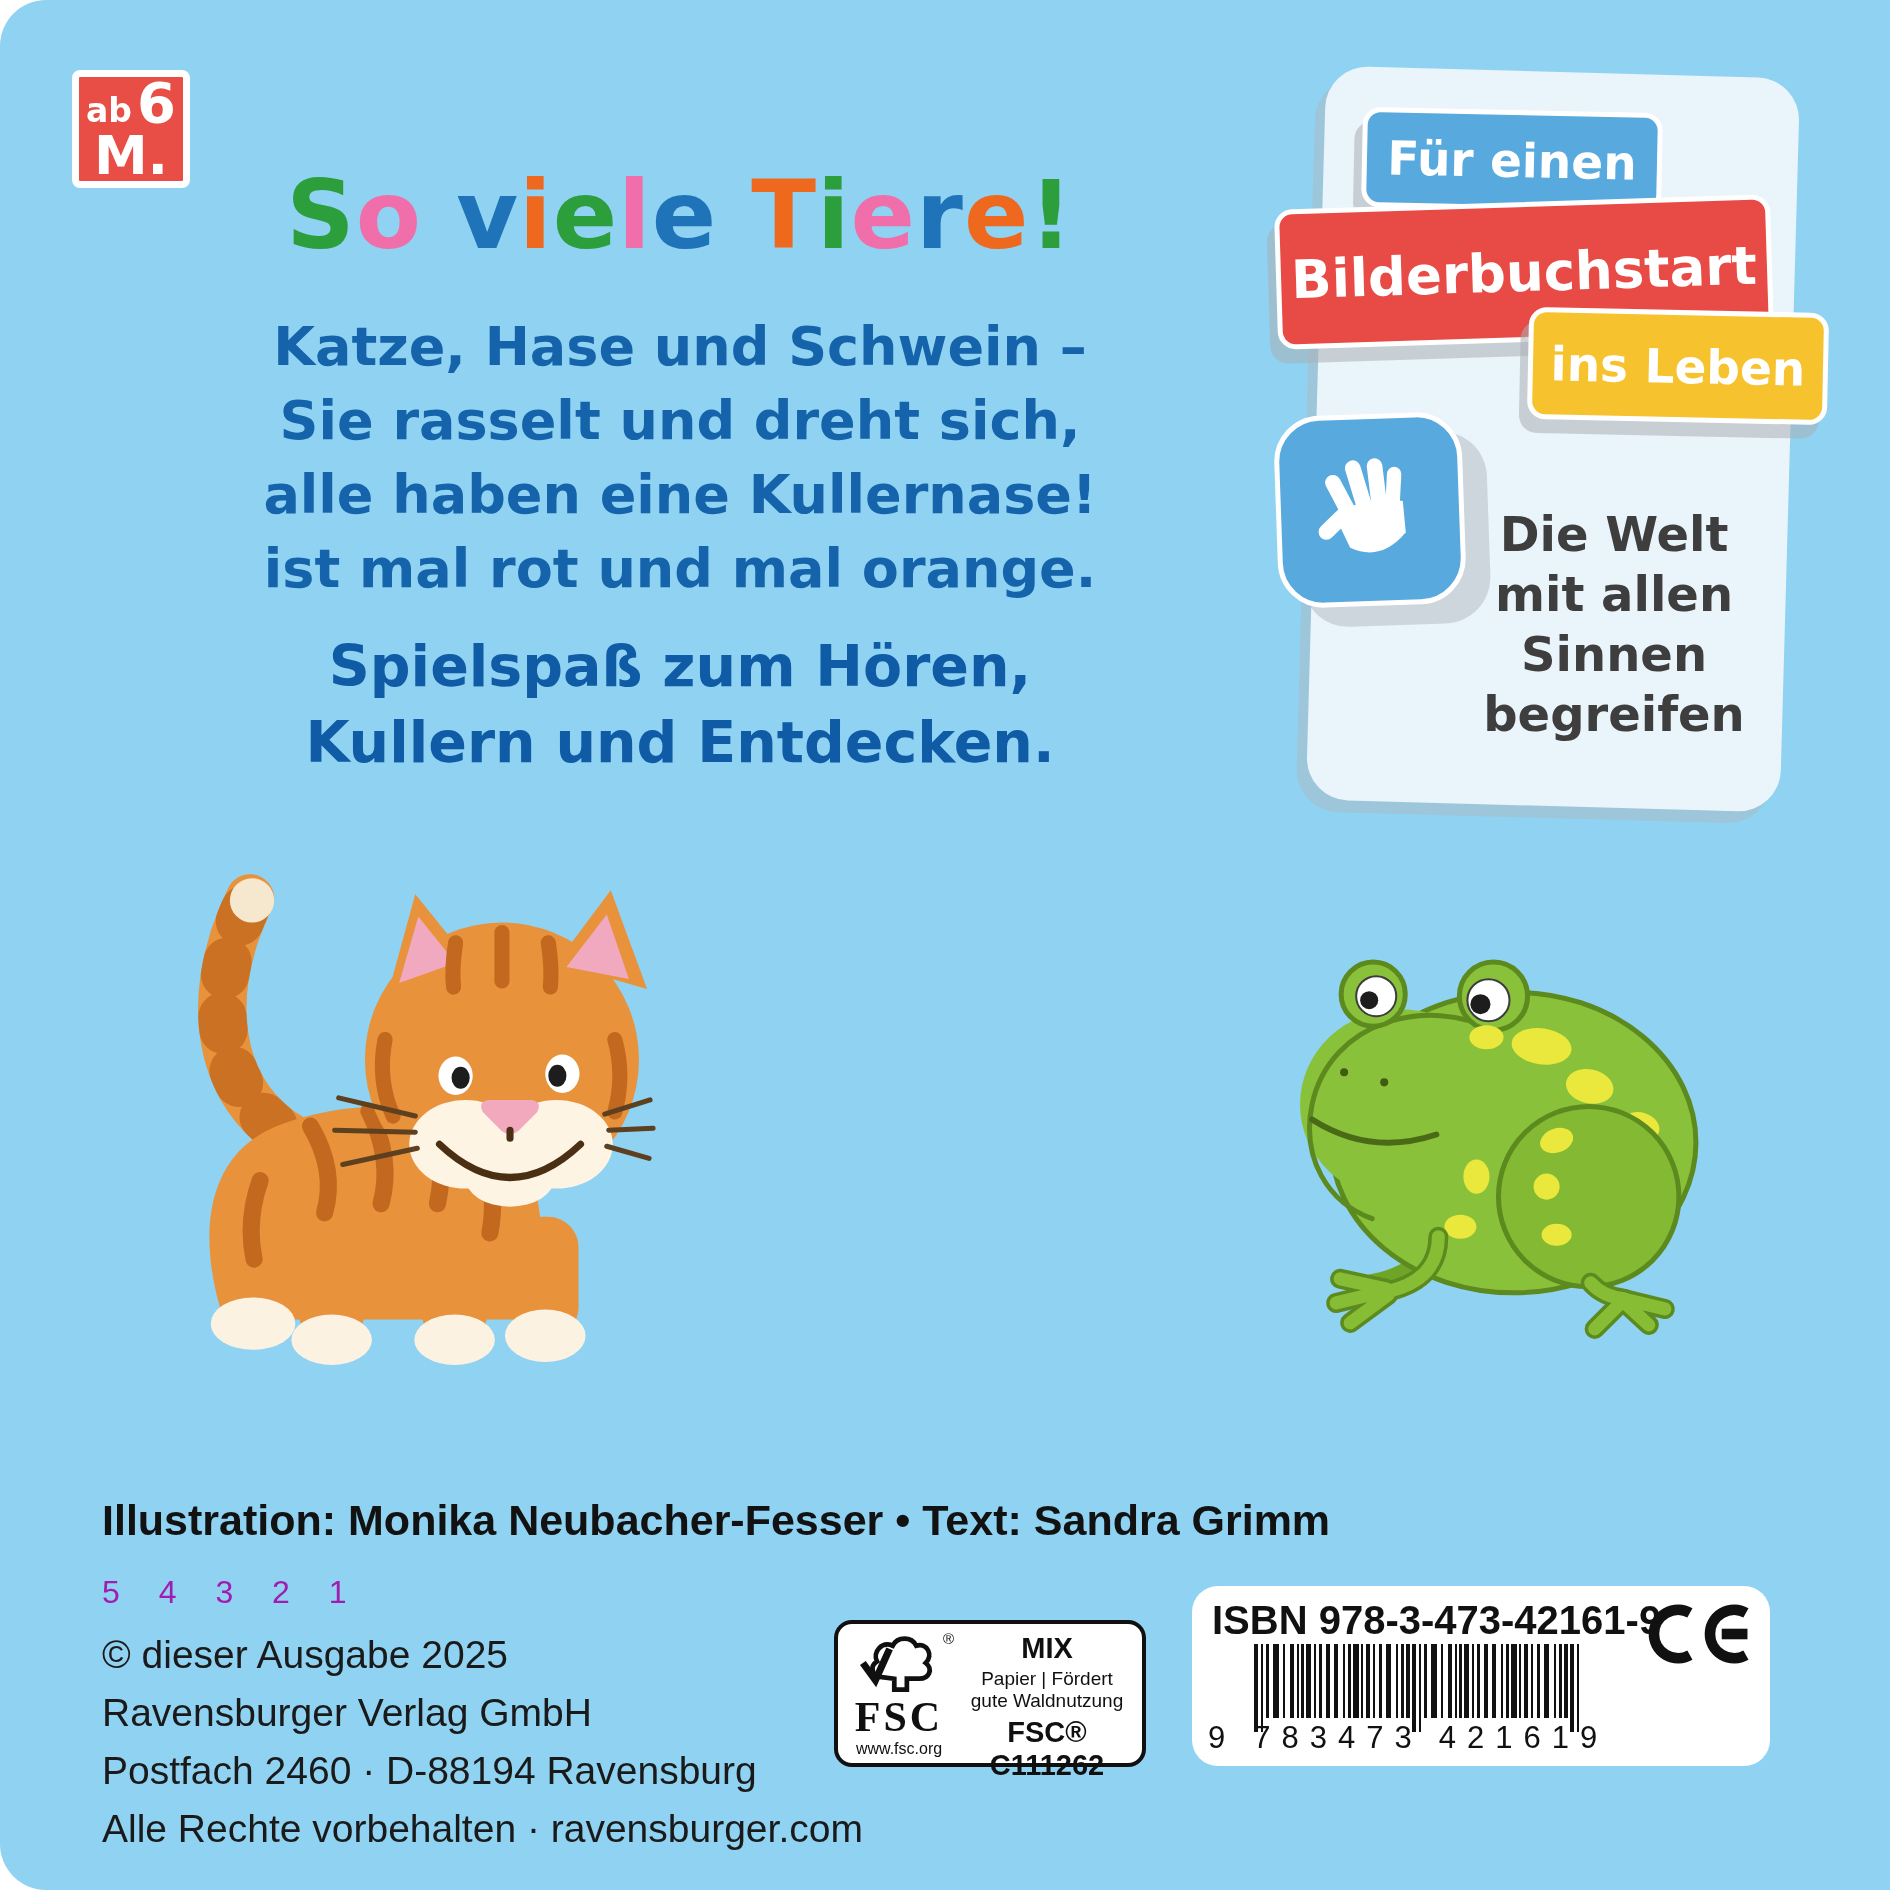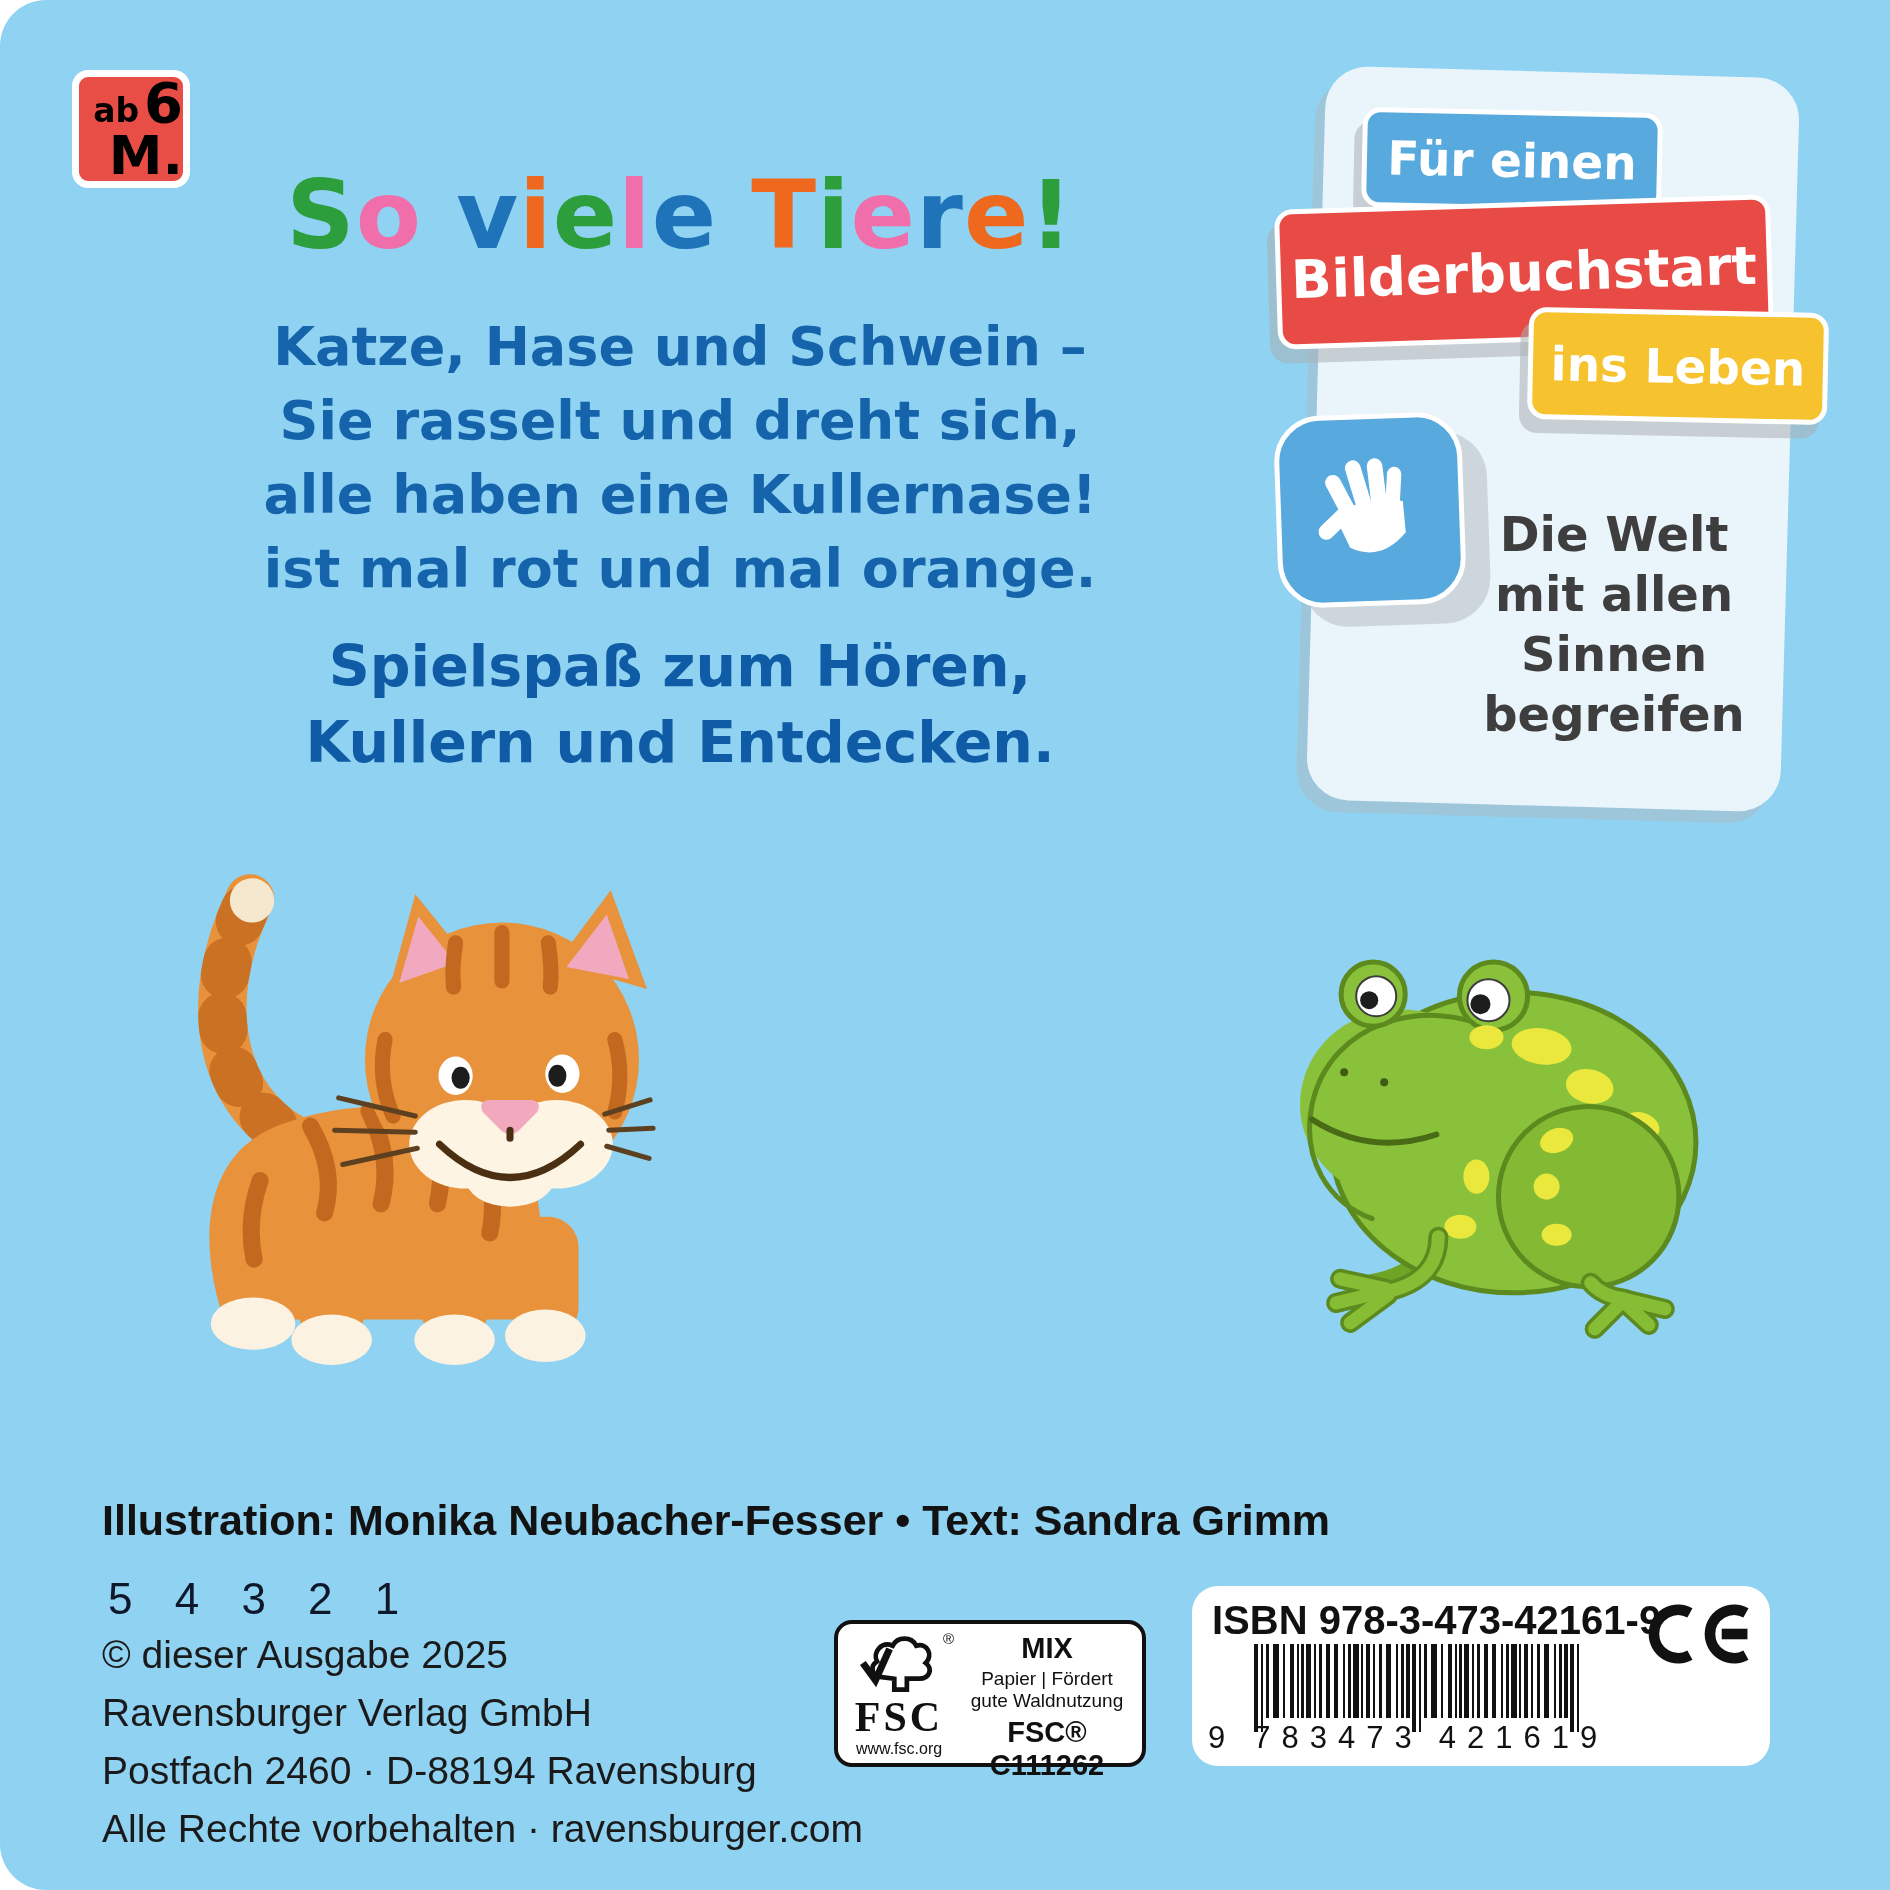--- a/index.html
+++ b/index.html
@@ -4,23 +4,23 @@
 <style>
   html,body{margin:0;padding:0;background:#ffffff;}
   #stage{position:relative;width:1890px;height:1890px;background:#ffffff;overflow:hidden;
          font-family:"DejaVu Sans",sans-serif;}
   #cover{position:absolute;left:0;top:0;width:1890px;height:1890px;
          background:var(--cover-bg,#8FD2F2);border-radius:46px 0 0 46px;overflow:hidden;}
   .abs{position:absolute;}
 
   
   .age-badge{left:72px;top:70px;width:118px;height:118px;box-sizing:border-box;
-    background:var(--age-bg,#E84D46);border:7px solid #fff;border-radius:16px;
-    display:flex;flex-direction:column;align-items:flex-end;justify-content:center;
-    color:#000000;font-weight:bold;}
+    background:var(--age-bg,#E84D46);border:7px solid #fff;border-radius:8px;
+    display:flex;flex-direction:column;align-items:center;justify-content:center;
+    color:#ffffff;font-weight:bold;}
   .age-line1{display:flex;align-items:baseline;gap:5px;}
   .age-ab{font-size:33px;} .age-num{font-size:56px;line-height:1;}
   .age-m{font-size:54px;line-height:1;margin-top:-2px;}
 
   
   .title{left:230px;top:160px;width:900px;text-align:center;
     font-size:95px;font-weight:bold;letter-spacing:1px;white-space:nowrap;}
   .intro{left:230px;top:310px;width:900px;text-align:center;
     font-size:54px;line-height:74px;font-weight:bold;color:var(--intro-color,#1463AB);}
   .tagline{left:230px;top:628px;width:900px;text-align:center;
@@ -39,22 +39,22 @@
   .hand-tile{left:1276px;top:414px;width:188px;height:192px;box-sizing:border-box;
     background:#58A9DD;border:5px solid #fff;border-radius:46px;transform:rotate(-2deg);
     box-shadow:24px 20px 0 rgba(176,183,189,.5);
     display:flex;align-items:center;justify-content:center;}
   .card-text{left:1438px;top:504px;width:352px;text-align:center;
     font-size:48px;line-height:60px;font-weight:bold;color:#3E3E3E;}
 
   
   .credits{left:102px;top:1496px;font-family:"Liberation Sans",sans-serif;
     font-weight:bold;font-size:43px;color:#121212;white-space:nowrap;}
-  .print-run{left:108px;top:1574px;font-family:"Liberation Sans",sans-serif;
-    font-size:44px;color:#0f172a;word-spacing:30px;}
+  .print-run{left:102px;top:1574px;font-family:"Liberation Sans",sans-serif;
+    font-size:32px;color:#a21caf;word-spacing:30px;}
   .imprint{left:102px;top:1626px;font-family:"Liberation Sans",sans-serif;
     font-size:39px;line-height:58px;color:#1a1a1a;}
 
   
   .fsc-box{left:834px;top:1620px;width:312px;height:147px;box-sizing:border-box;
     background:#fff;border:4px solid #101010;border-radius:18px;display:flex;
     font-family:"Liberation Sans",sans-serif;color:#101010;}
   .fsc-left{width:122px;position:relative;display:flex;flex-direction:column;
     align-items:center;padding-top:6px;}
   .fsc-reg{position:absolute;right:6px;top:6px;font-size:15px;}

